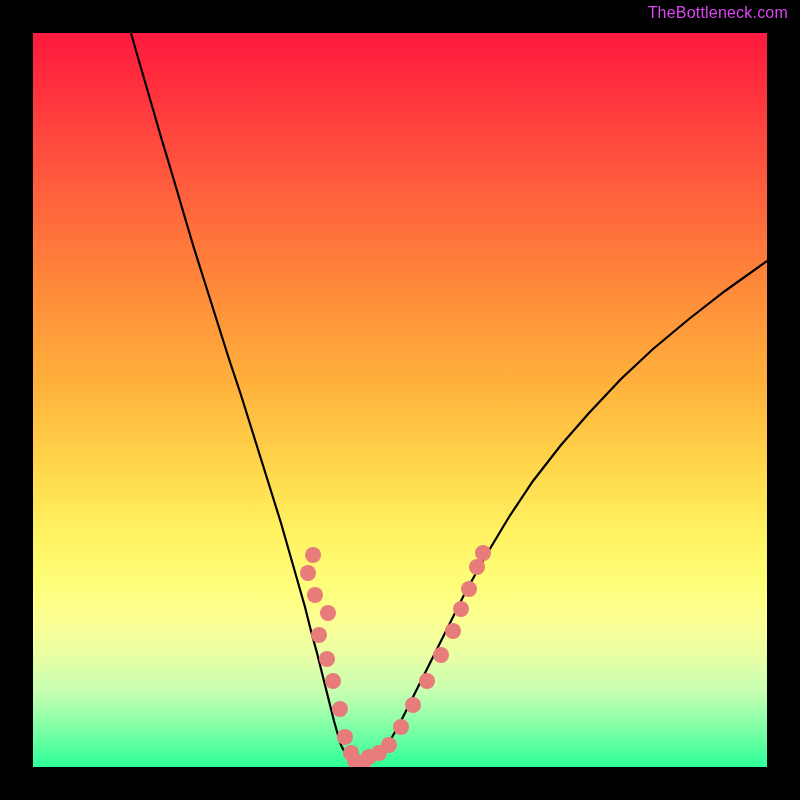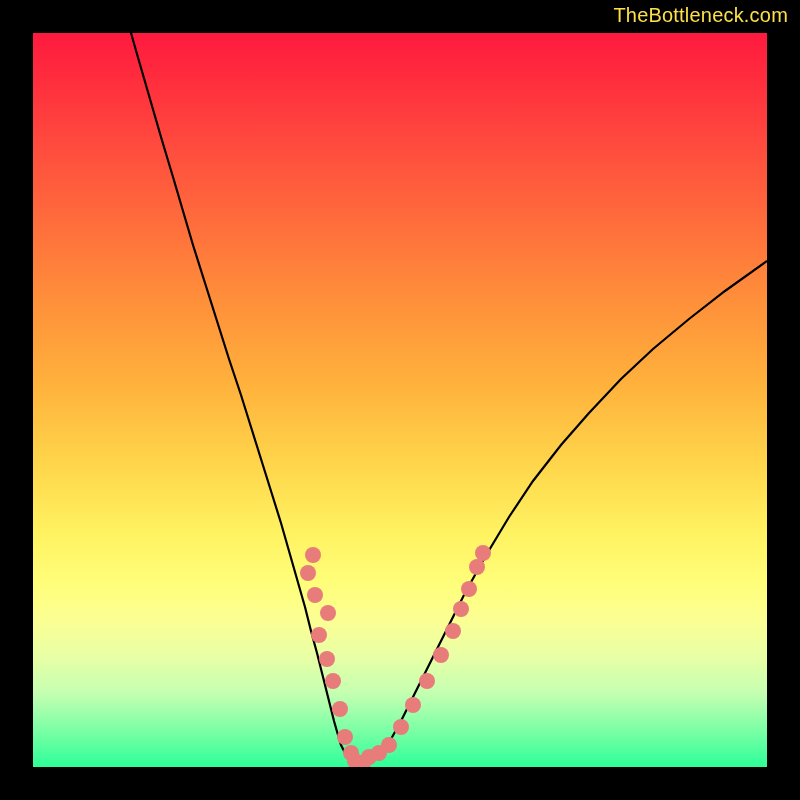--- a/index.html
+++ b/index.html
@@ -16,22 +16,22 @@
     left: 0;
     top: 0;
     width: 800px;
     height: 800px;
     background: #000;
   }
   .watermark {
     position: absolute;
     top: 4px;
     right: 12px;
-    color: #fde047;
-    font-size: 20px;
+    color: #d946ef;
+    font-size: 16px;
     font-weight: 500;
     letter-spacing: 0.2px;
   }
   .plot-clip {
     position: absolute;
     left: 33px;
     top: 33px;
     width: 734px;
     height: 734px;
     overflow: hidden;

